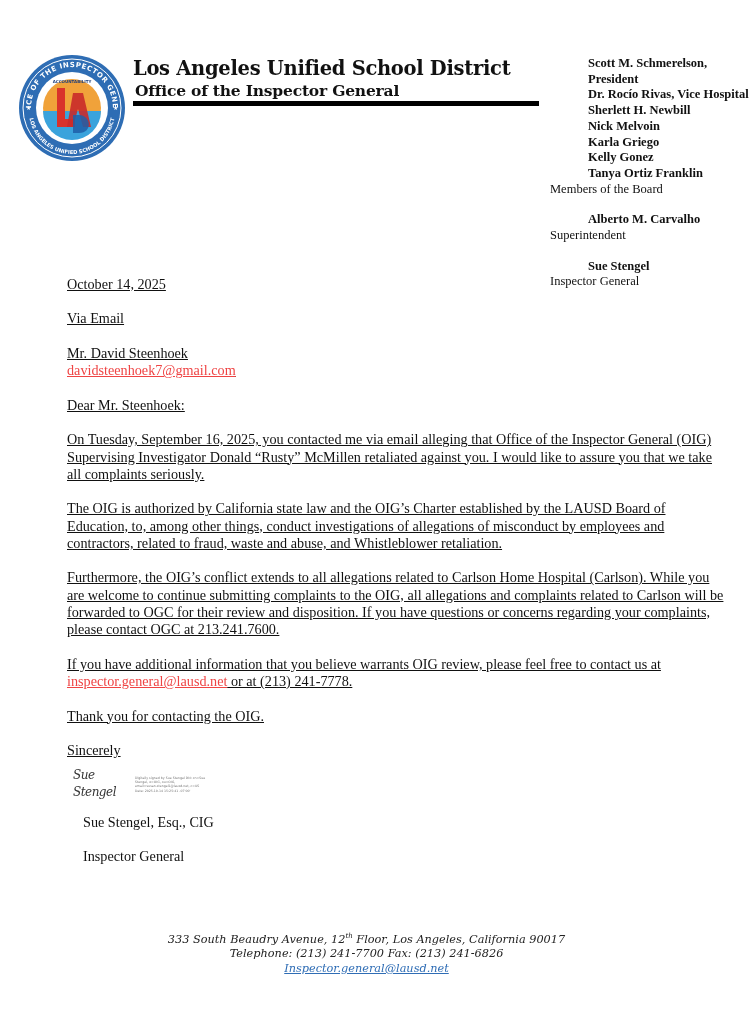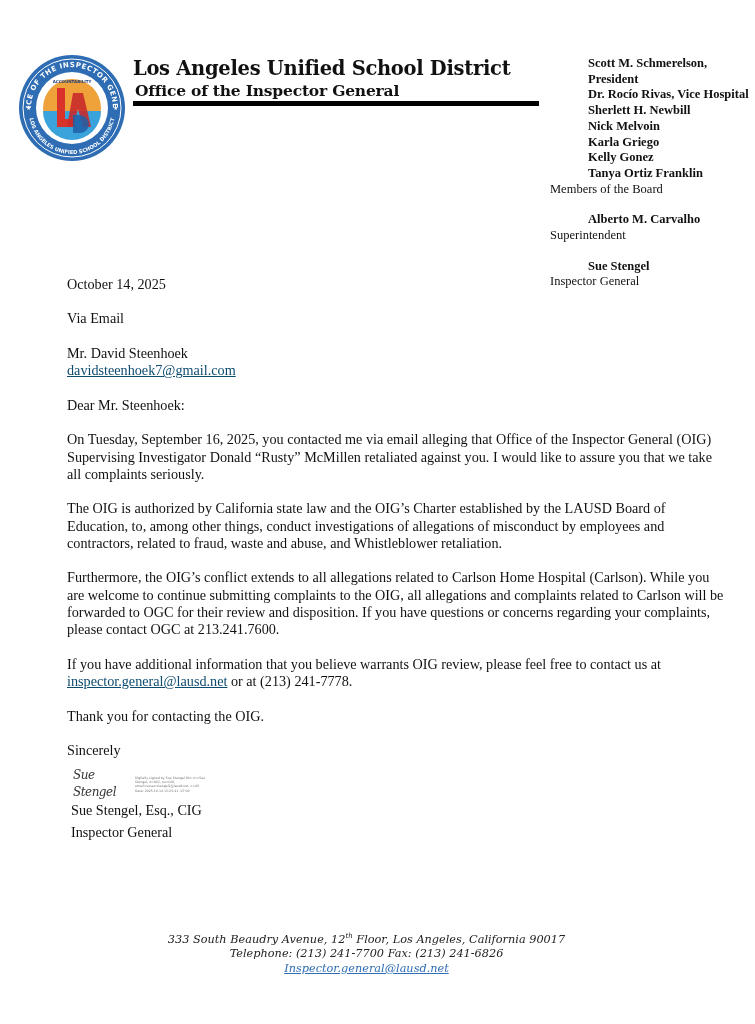--- a/index.html
+++ b/index.html
@@ -9,26 +9,26 @@
   .hdr-title { position: absolute; left: 133px; top: 57px; font-size: 19.5px; font-weight: bold;
                font-family: "DejaVu Serif", "Liberation Serif", serif; letter-spacing: -0.3px; color:#111; }
   .hdr-sub { position: absolute; left: 135px; top: 81px; font-size: 15.5px; font-weight: bold;
              font-family: "DejaVu Serif", "Liberation Serif", serif; letter-spacing: -0.2px; color:#111; }
   .hdr-rule { position: absolute; left: 133px; top: 101px; width: 406px; height: 5px; background: #000; }
   .board { position: absolute; left: 550px; top: 56px; font-size: 12.5px; line-height: 15.7px; }
   .board .b { font-weight: bold; margin-left: 38px; }
   .board .i { }
   .board .gap { height: 15px; }
   .letter { position: absolute; left: 67px; top: 276px; width: 660px; font-size: 14.2px; line-height: 17.3px; }
-  .letter p { margin: 0 0 17.2px 0; }
-  a.link { color: #0c4a6e; text-decoration: underline; }
+  .letter p { margin: 0 0 17.2px 0; text-decoration: underline; }
+  a.link { color: #ef4444; text-decoration: underline; }
   .sig-row { display: flex; align-items: center; height: 28px; margin: -10px 0 0 0; }
   .sig-script { font-family: "DejaVu Serif", serif; font-style: italic; font-size: 12px; color: #333; width: 62px; padding-left: 6px; letter-spacing: -0.5px;}
   .sig-meta { font-family: "DejaVu Sans", sans-serif; font-size: 3.2px; line-height: 4.2px; color: #777; width: 72px; }
-  .closing-name { margin: 4px; }
+  .closing-name { margin: 16px; }
   .footer { position: absolute; left: 0; width: 733px; top: 929px; text-align: center;
             font-family: "DejaVu Serif", "Liberation Serif", serif; font-style: italic; font-size: 11.3px; line-height: 14.5px; color:#222; }
   .footer a { color: #2f6db5; text-decoration: underline; }
   sup { font-size: 7px; }
 </style>
 </head>
 <body>
 
 <svg class="seal" viewBox="0 0 110 110">
   <defs>

